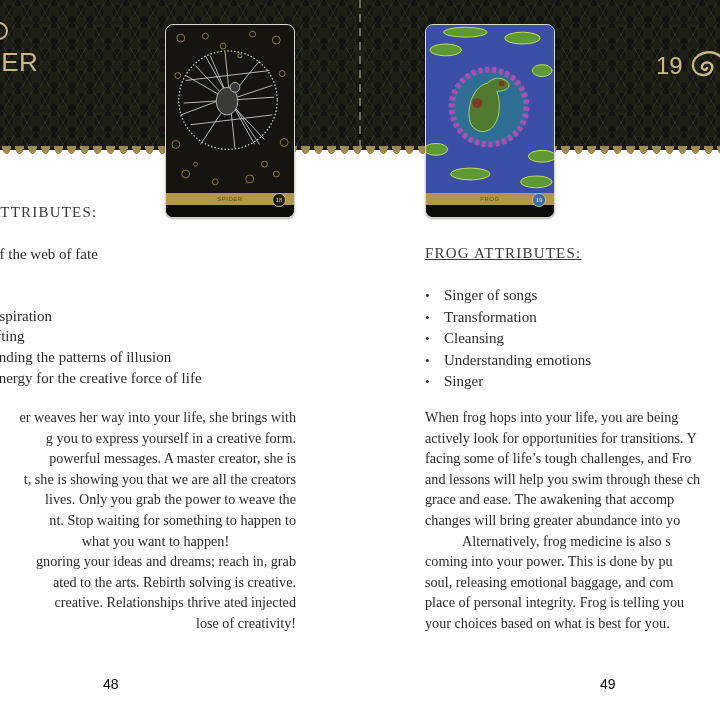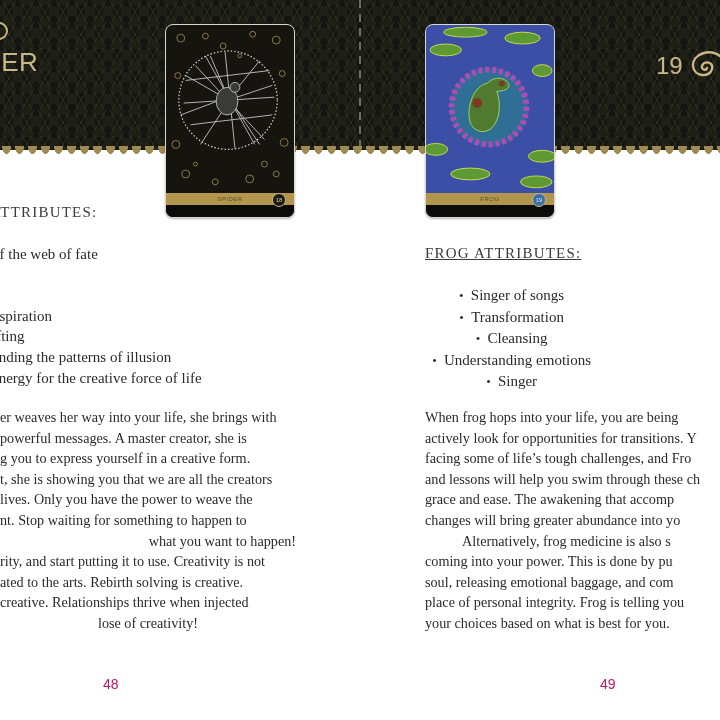--- a/index.html
+++ b/index.html
@@ -73,34 +73,34 @@
   .card-frog .card-num-badge { background: #3a6fa8; color: #e0e0e0; }
 
   .section-heading {
     position: absolute; font-size: 15px; letter-spacing: 1.2px; color: #3a3a3a;
   }
   .left-heading { left: -10px; top: 204px; }
   .right-heading { left: 425px; top: 245px; text-decoration: underline; }
 
   .attr-list { position: absolute; list-style: none; font-size: 15px; line-height: 20.6px; color: #2a2a2a; }
   .left-list { left: -8px; top: 244px; }
-  .right-list { left: 425px; top: 285px; text-align: center; }
+  .right-list { left: 425px; top: 285px; }
   .right-list li::before { content: "•"; display: inline-block; width: 19px; font-size: 13px; }
 
   .body-text {
     position: absolute; font-size: 14.2px; line-height: 20.6px; color: #2a2a2a; text-align: justify;
   }
   .body-text p { white-space: nowrap; overflow: hidden; }
   .left-body { left: 0; top: 407px; width: 296px; }
-  .left-body p { }
+  .left-body p { text-align: right; }
   .right-body { left: 425px; top: 407px; width: 300px; }
   .indent { padding-left: 37px; }
 
   .page-number {
-    position: absolute; font-family: "Liberation Sans", sans-serif; font-size: 14px; color: #be185d;
+    position: absolute; font-family: "Liberation Sans", sans-serif; font-size: 14px; color: #000000;
   }
   .pn-left { left: 103px; top: 676px; }
   .pn-right { left: 600px; top: 676px; }
 </style>
 </head>
 <body>
 
 <div class="header-band"></div>
 <div class="fringe"></div>
 <div class="spine"></div>
@@ -175,30 +175,30 @@
   <li>of the web of fate</li>
   <li>.</li>
   <li>y</li>
   <li>nspiration</li>
   <li>ifting</li>
   <li>anding the patterns of illusion</li>
   <li>energy for the creative force of life</li>
 </ul>
 <div class="body-text left-body">
   <p>er weaves her way into your life, she brings with</p>
+  <p>g you to express yourself in a creative form.</p>
   <p>powerful messages. A master creator, she is</p>
-  <p>g you to express yourself in a creative form.</p>
   <p>t, she is showing you that we are all the creators</p>
-  <p>lives. Only you have the power to weave the</p>
+  <p>lives. Only you grab the power to weave the</p>
   <p>nt. Stop waiting for something to happen to</p>
-  <p style="text-align:right;padding-left:15px">what you want to happen!</p>
-  <p>rity, and start putting it to use. Creativity is not</p>
+  <p style="text-align:center;padding-left:15px">what you want to happen!</p>
+  <p>gnoring your ideas and dreams; reach in, grab</p>
   <p>ated to the arts. Rebirth solving is creative.</p>
-  <p>creative. Relationships thrive when injected</p>
-  <p style="text-align:center">lose of creativity!</p>
+  <p>creative. Relationships thrive ated injected</p>
+  <p style="text-align:right">lose of creativity!</p>
 </div>
 <div class="page-number pn-left">48</div>
 
 <div class="section-heading right-heading">FROG ATTRIBUTES:</div>
 <ul class="attr-list right-list">
   <li>Singer of songs</li>
   <li>Transformation</li>
   <li>Cleansing</li>
   <li>Understanding emotions</li>
   <li>Singer</li>

